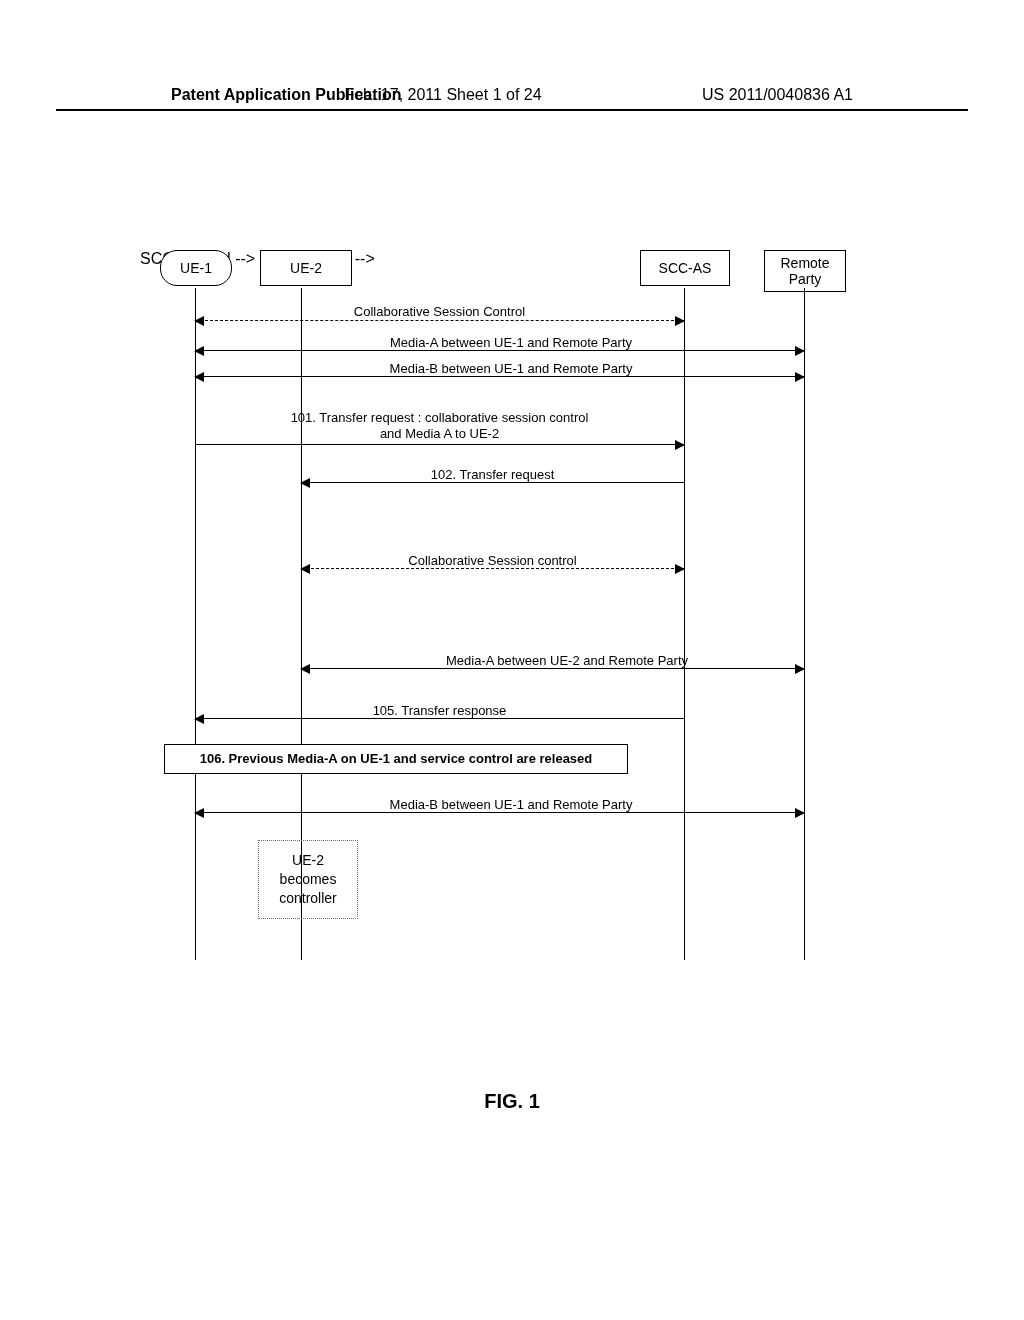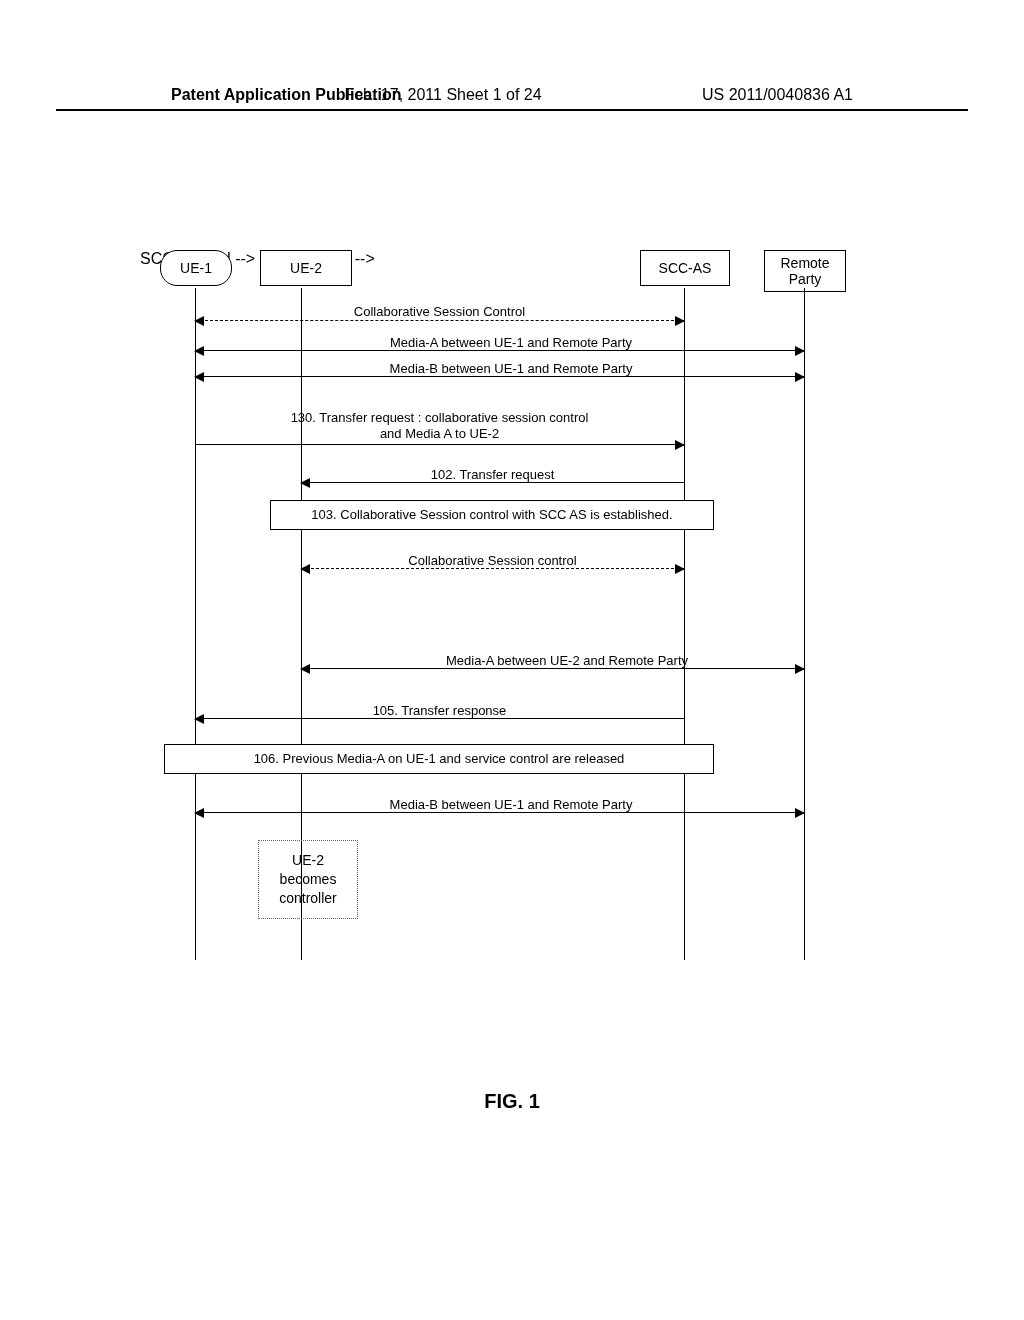--- a/index.html
+++ b/index.html
@@ -148,34 +148,33 @@
   <div class="msg" style="left:161px; top:85px; width:420px;">Media-A between UE-1 and Remote Party</div>
 
   
   <div class="line" style="left:55px; top:126px; width:609px;">
     <div class="ah-l"></div>
       <div class="ah-r"></div>
   </div>
   <div class="msg" style="left:161px; top:111px; width:420px;">Media-B between UE-1 and Remote Party</div>
 
   
-  <div class="msg" style="left:55px; top:160px; width:489px;">130. Transfer request : collaborative session control</div>
+  <div class="msg" style="left:55px; top:160px; width:489px;">101. Transfer request : collaborative session control</div>
   <div class="msg" style="left:55px; top:176px; width:489px;">and Media A to UE-2</div>
   <div class="line" style="left:55px; top:194px; width:489px;">
     <div class="ah-r"></div>
   </div>
 
   
   <div class="line" style="left:161px; top:232px; width:383px;">
     <div class="ah-l"></div>
   </div>
   <div class="msg" style="left:161px; top:217px; width:383px;">102.  Transfer request</div>
 
   
-  <div class="box" style="left:130px; top:250px; width:444px;">103.  Collaborative Session control with SCC AS is established.</div>
 
   SCC dashed --&gt;
   <div class="line dashed" style="left:161px; top:318px; width:383px;">
     <div class="ah-l"></div>
       <div class="ah-r"></div>
   </div>
   <div class="msg" style="left:161px; top:303px; width:383px;">Collaborative Session control</div>
 
   
 
@@ -186,21 +185,21 @@
   </div>
   <div class="msg" style="left:161px; top:403px; width:503px;padding-left:29px;">Media-A between UE-2 and Remote Party</div>
 
   
   <div class="line" style="left:55px; top:468px; width:489px;">
     <div class="ah-l"></div>
   </div>
   <div class="msg" style="left:55px; top:453px; width:489px;">105.  Transfer response</div>
 
   
-  <div class="box" style="left:24px; top:494px; width:550px;">106.  Previous Media-A on UE-1 and service control are released</div>
+  <div class="box" style="left:24px; top:494px; width:464px;font-weight:bold;">106.  Previous Media-A on UE-1 and service control are released</div>
 
   
   <div class="line" style="left:55px; top:562px; width:609px;">
     <div class="ah-l"></div>
       <div class="ah-r"></div>
   </div>
   <div class="msg" style="left:161px; top:547px; width:420px;">Media-B between UE-1 and Remote Party</div>
 
   
   <div class="end-note" style="left:118px; top:590px; width:100px;">UE-2 becomes controller</div>

